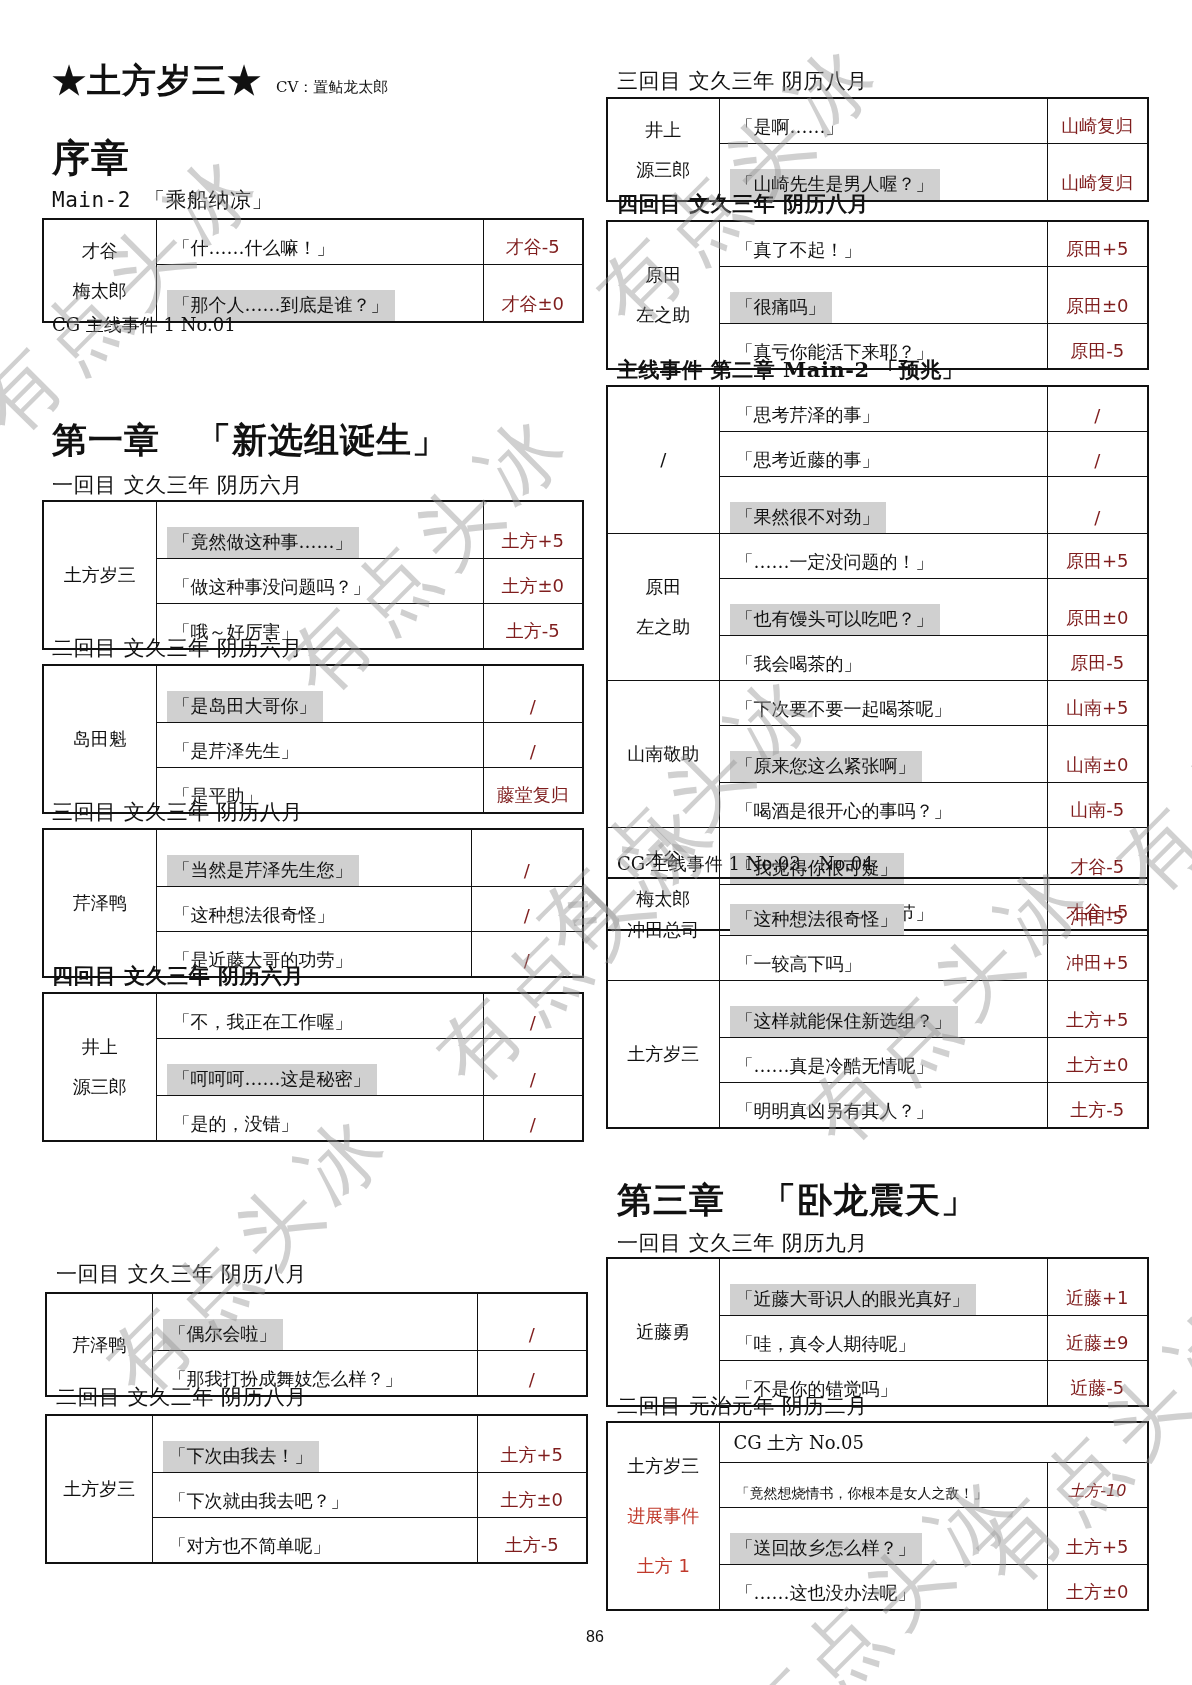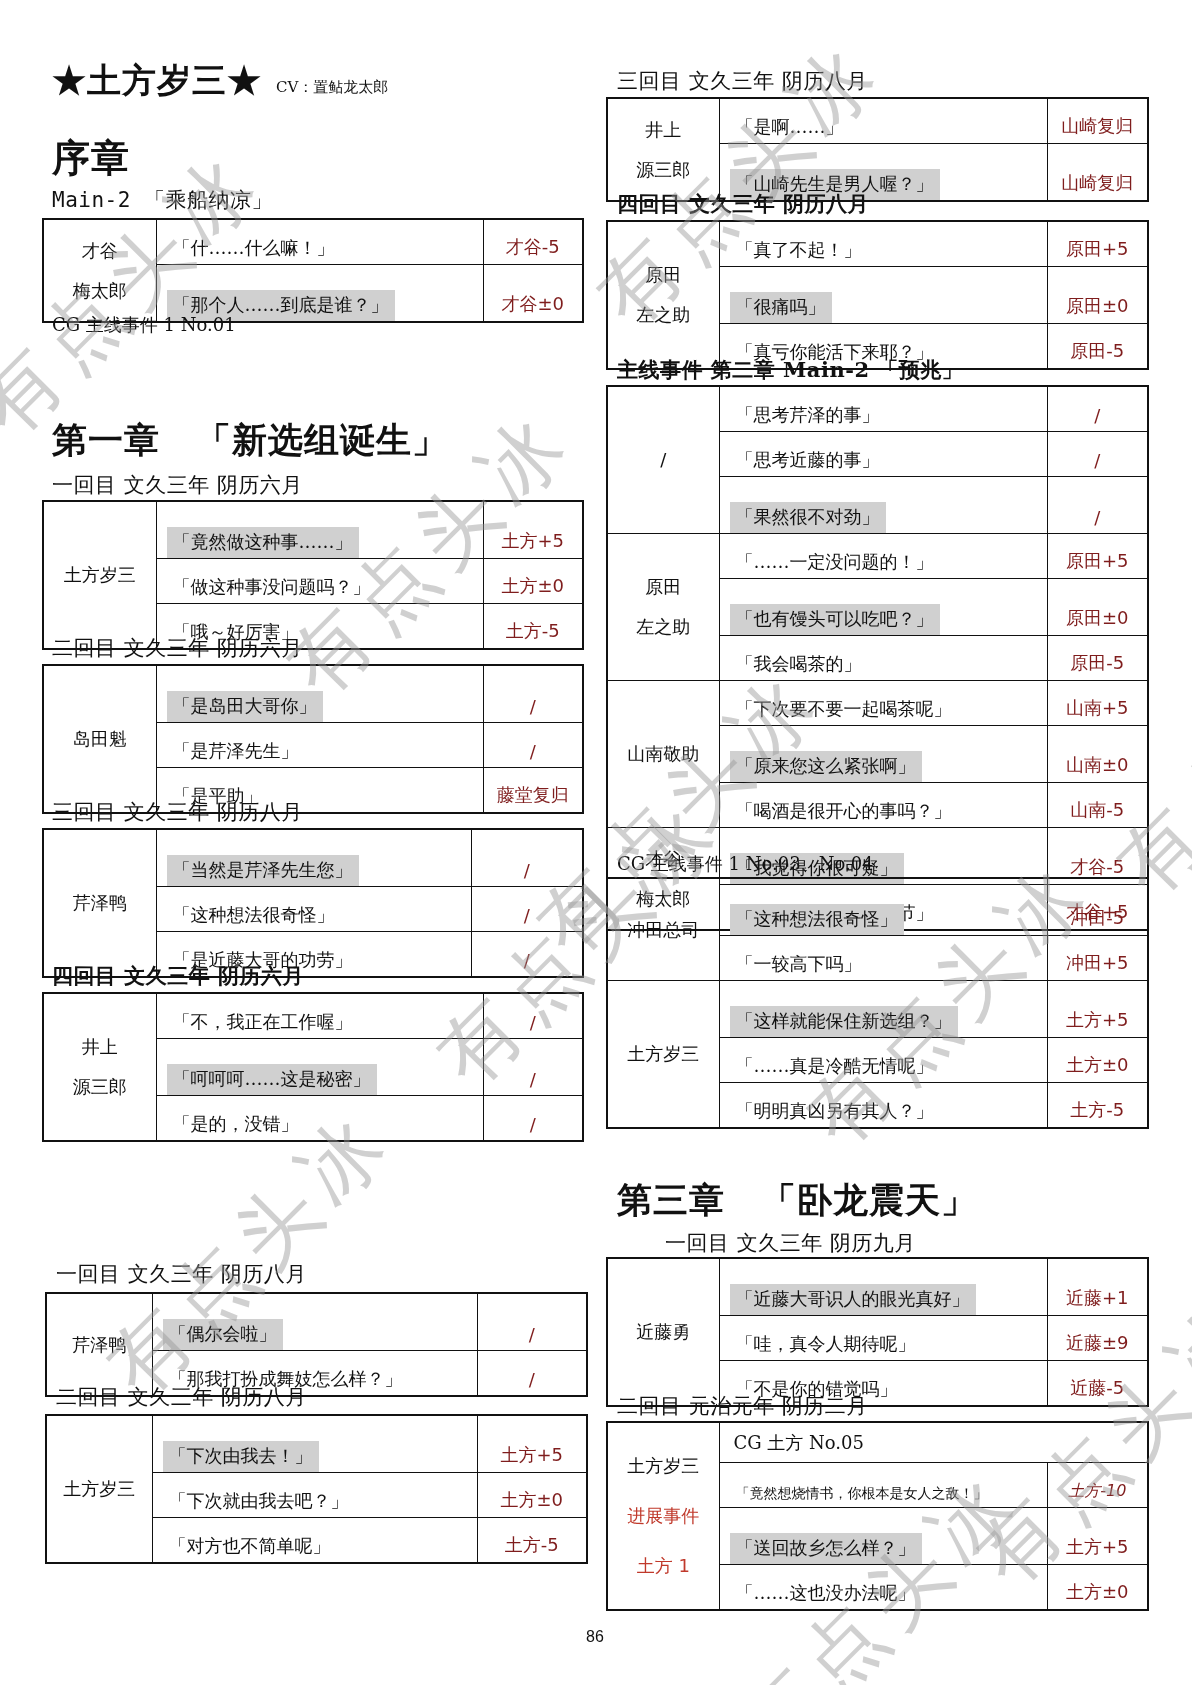--- a/index.html
+++ b/index.html
@@ -367,21 +367,21 @@
     </tr>
     <tr>
       <td class="line"><span>「明明真凶另有其人？」</span></td>
       <td class="eff">土方-5</td>
     </tr>
   </tbody>
     </table>
 
   <div class="abs chapter" style="left:617px; top:1177px;">第三章　「卧龙震天」</div>
 
-  <div class="abs sub" style="left:617px; top:1229px;margin-left:48px;">一回目 文久三年 阴历九月</div>
+  <div class="abs sub" style="left:617px; top:1229px;">一回目 文久三年 阴历九月</div>
   <table class="choices" style="left:606px; top:1257px; width:541px;">
     <colgroup>
         <col style="width:112px">
         <col style="width:328px">
         <col style="width:101px">
       </colgroup>
     <tbody>
         <tr>
       <td class="who" rowspan="3">近藤勇</td>
       <td class="line"><span class="hl">「近藤大哥识人的眼光真好」</span></td>

